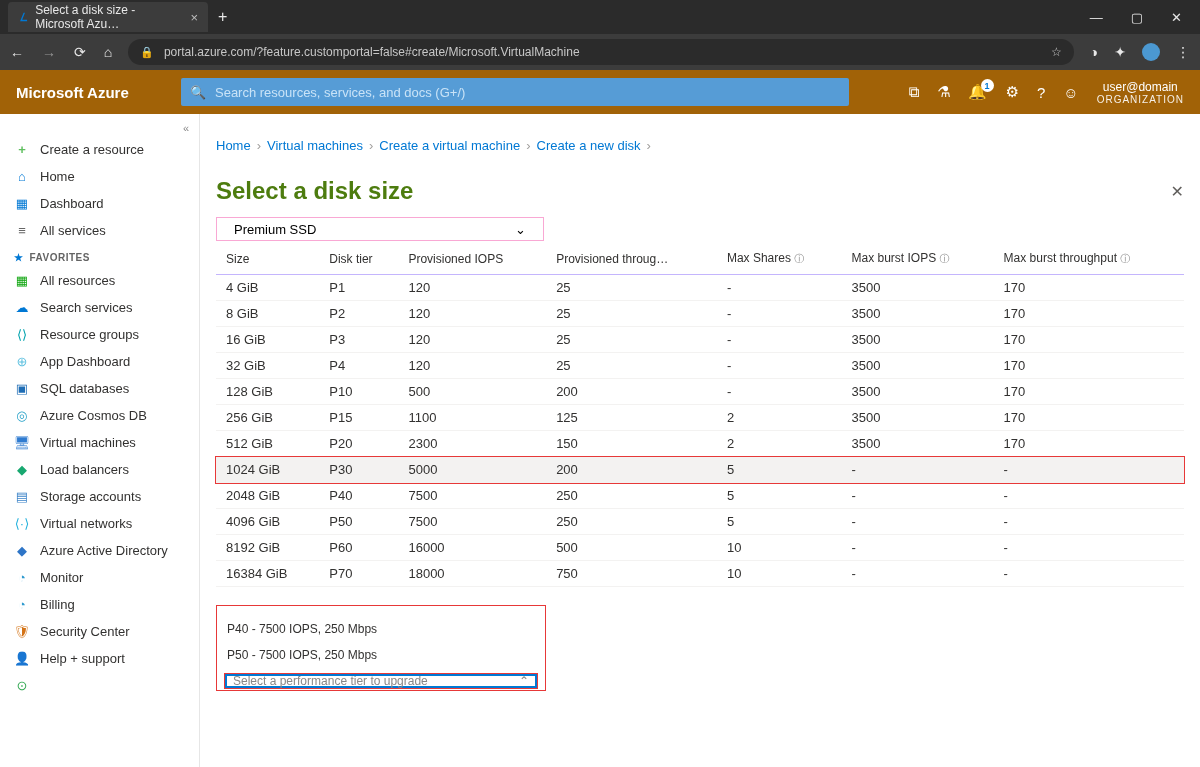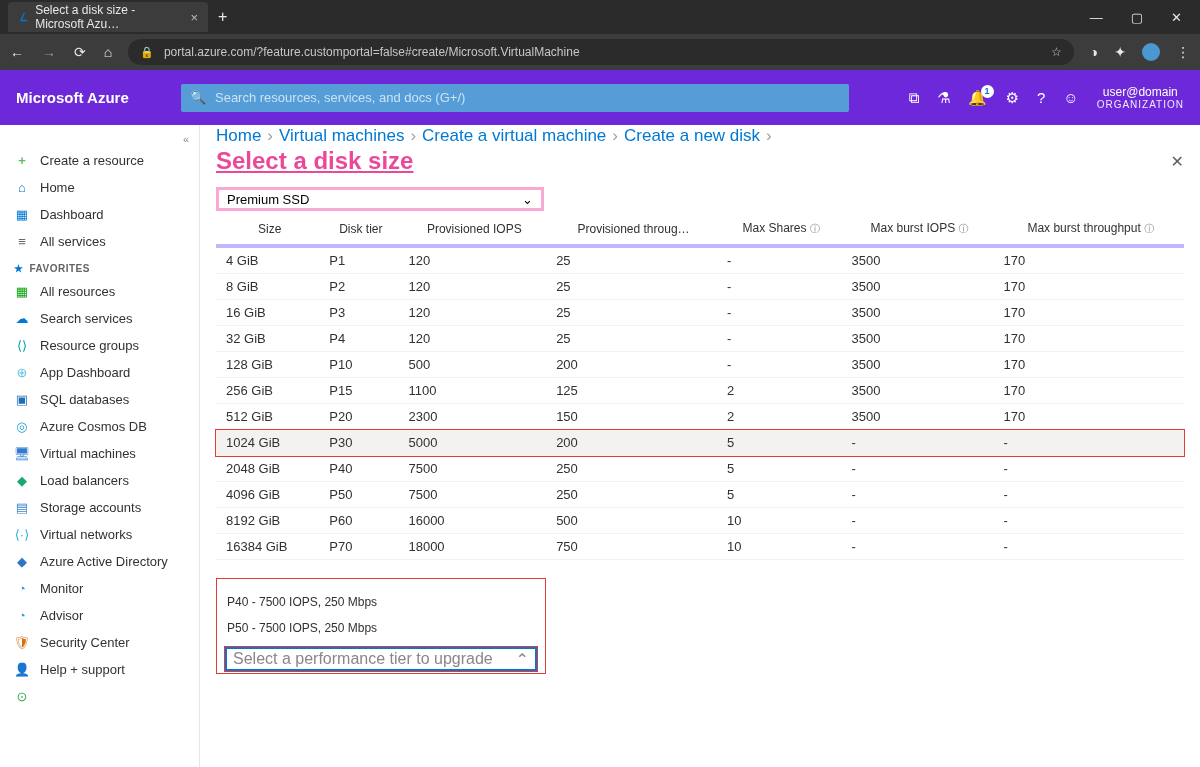--- a/index.html
+++ b/index.html
@@ -14,56 +14,56 @@
 .win-ctrl { margin-left: auto; display: flex; gap: 28px; padding-right: 18px; color: #e8e8e8; font-size: 13px; }
 .win-ctrl span { cursor: pointer; }
 .addrbar { height: 36px; background: #3c3c3c; display: flex; align-items: center; padding: 0 10px; gap: 16px; }
 .nav-icons { display: flex; gap: 18px; color: #e8e8e8; font-size: 14px; }
 .nav-icons span { cursor: pointer; }
 .url-box { flex: 1; background: #2b2b2b; color: #c7c7c7; font-size: 12px; height: 26px; border-radius: 13px; display: flex; align-items: center; padding: 0 12px; gap: 10px; }
 .lockicon { font-size: 11px; }
 .addr-right { display: flex; gap: 16px; color: #e8e8e8; align-items: center; font-size: 14px; }
 
 
-.azure-bar { height: 55px; background: #6d28d9; color: #fff; display: flex; align-items: center; padding: 0 16px; }
+.azure-bar { height: 44px; background: #a16207; color: #fff; display: flex; align-items: center; padding: 0 16px; }
 .brand { font-size: 15px; font-weight: 600; white-space: nowrap; }
 .search { flex: 0 0 668px; margin-left: 52px; background: #569cd6; height: 28px; border-radius: 2px; display: flex; align-items: center; padding: 0 10px; gap: 8px; color: #c9e3f7; font-size: 13px; }
 .azure-icons { margin-left: auto; display: flex; gap: 18px; align-items: center; font-size: 15px; }
 .azure-icons .icon { cursor: pointer; position: relative; }
 .notif-badge { position: absolute; top: -4px; right: -6px; background: #fff; color: #0078d4; border-radius: 50%; width: 13px; height: 13px; font-size: 9px; font-weight: 700; display: flex; align-items: center; justify-content: center; }
 .user-block { margin-left: 18px; text-align: center; font-size: 12px; }
 .user-block .org { font-size: 10px; letter-spacing: 1px; opacity: .9; }
 
 
 .portal { background: #fff; height: calc(767px - 34px - 36px - 40px); display: flex; position: relative; }
 .sidebar { width: 200px; border-right: 1px solid #e6e6e6; padding-top: 6px; overflow: hidden; font-size: 13px; color: #323130; }
 .collapse-toggle { text-align: right; padding: 2px 10px; color: #888; font-size: 11px; cursor: pointer; }
 .nav-item { display: flex; align-items: center; gap: 10px; height: 27px; padding: 0 14px; cursor: pointer; }
 .nav-icon { width: 16px; height: 16px; display: flex; align-items: center; justify-content: center; font-size: 13px; }
 .fav-header { color: #646464; font-size: 10px; font-weight: 700; letter-spacing: .5px; padding: 8px 14px 4px; display: flex; align-items: center; gap: 6px; }
 
 .content { flex: 1; display: flex; flex-direction: column; position: relative; }
-.breadcrumbs { padding: 1px 16px; font-size: 17px; color: #605e5c; }
+.breadcrumbs { padding: 24px 16px; font-size: 13px; color: #605e5c; }
 .breadcrumbs a { color: #0078d4; text-decoration: none; cursor: pointer; }
 .breadcrumbs .sep { color: #a19f9d; padding: 0 6px; }
 .page-title-row { display: flex; align-items: center; padding: 0 16px 12px; }
-.page-title { font-size: 24px; font-weight: 600; color: #ec4899; text-decoration: underline; }
+.page-title { font-size: 24px; font-weight: 600; color: #4d7c0f; }
 .close-blade { margin-left: auto; font-size: 16px; color: #605e5c; cursor: pointer; }
 
 .scroll-area { flex: 1; overflow: auto; padding: 0 16px; }
-.disk-type-select { width: 328px; height: 24px; border: 3px solid #f9a8d4; font-size: 13px; padding: 0 8px; display: flex; align-items: center; justify-content: space-between; cursor: pointer; margin-bottom: 2px; }
+.disk-type-select { width: 328px; height: 24px; border: 1px solid #f9a8d4; font-size: 13px; padding: 0 17px; display: flex; align-items: center; justify-content: space-between; cursor: pointer; margin-bottom: 2px; }
 .tbl { width: 100%; border-collapse: collapse; font-size: 13px; color: #323130; }
-.tbl th { text-align: center; font-weight: 400; color: #323130; padding: 8px 6px 8px 10px; border-bottom: 4px solid #c4b5fd; white-space: nowrap; font-size: 12px; }
+.tbl th { text-align: left; font-weight: 400; color: #323130; padding: 8px 6px 8px 10px; border-bottom: 1px solid #c4b5fd; white-space: nowrap; font-size: 12px; }
 .tbl td { padding: 5px 6px 5px 10px; border-bottom: 1px solid #f3f2f1; }
 .tbl tr.selected { background: #f3f2f1; outline: 1px solid #e73838; }
 .info-glyph { font-size: 10px; color: #888; }
 
 .perf-tier-list { border: 1px solid #e73838; padding: 10px 8px 2px; margin-top: 18px; width: 330px; font-size: 12px; color: #323130; }
 .perf-tier-list .opt { padding: 6px 2px; cursor: pointer; }
-.perf-tier-select { border: 2px solid #0078d4; outline: 1px solid #e73838; height: 24px; width: 100%; display: flex; align-items: center; justify-content: space-between; padding: 4px 6px; margin-top: 6px; font-size: 16px; color: #888; cursor: pointer; }
+.perf-tier-select { border: 2px solid #0078d4; outline: 1px solid #e73838; height: 14px; width: 100%; display: flex; align-items: center; justify-content: space-between; padding: 4px 6px; margin-top: 6px; font-size: 12px; color: #888; cursor: pointer; }
 
 
 .ic-plus { color: #5fbf5f; font-weight: 700; }
 .ic-grid { color: #0fa50f; }
 .ic-gear { color: #0078d4; }
 .ic-res { color: #00a2ad; }
 .ic-web { color: #5fc1e0; }
 .ic-sql { color: #1f6db5; }
 .ic-cos { color: #2aa3c9; }
 .ic-vm  { color: #2f7bd0; }
@@ -208,21 +208,21 @@
         <div class="nav-item">
           <span class="nav-icon ic-aad">◆</span>
           <span>Azure Active Directory</span>
         </div>
         <div class="nav-item">
           <span class="nav-icon ic-mon">◔</span>
           <span>Monitor</span>
         </div>
         <div class="nav-item">
           <span class="nav-icon ic-adv">◔</span>
-          <span>Advisor</span>
+          <span>Billing</span>
         </div>
         <div class="nav-item">
           <span class="nav-icon ic-sec">🛡</span>
           <span>Security Center</span>
         </div>
         <div class="nav-item">
           <span class="nav-icon ic-help">👤</span>
           <span>Help + support</span>
         </div>
         <div class="nav-item">

